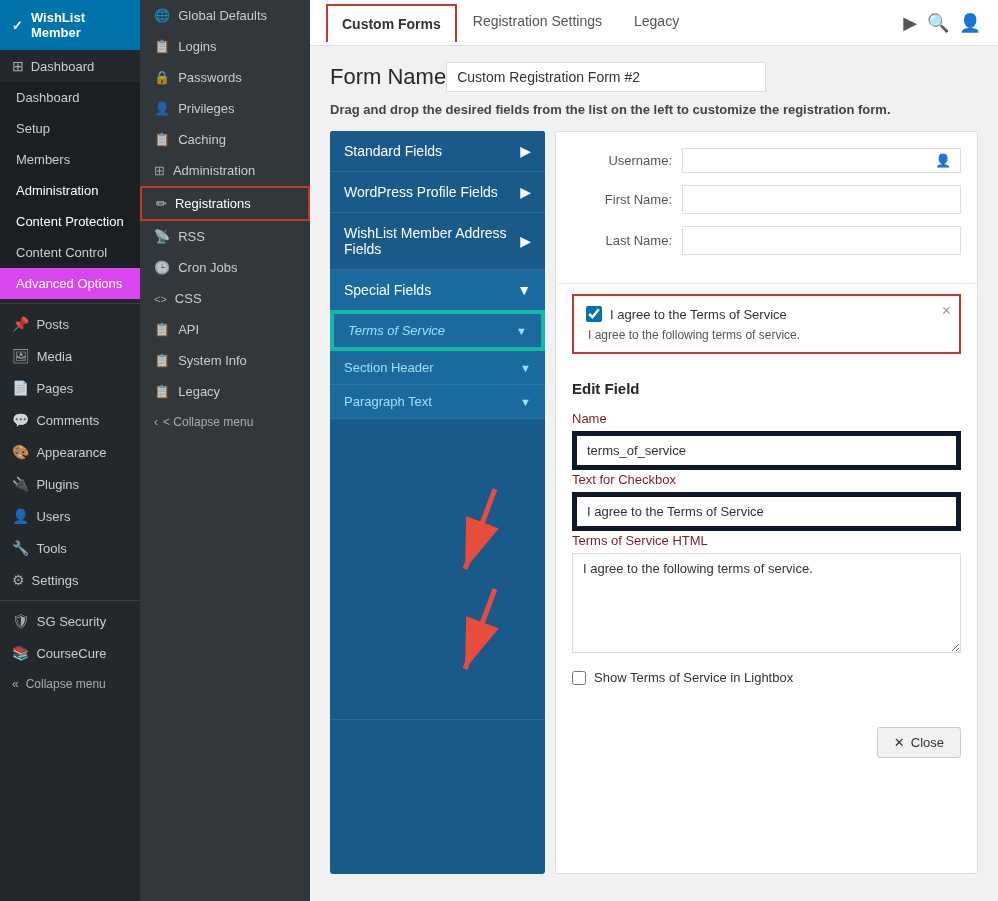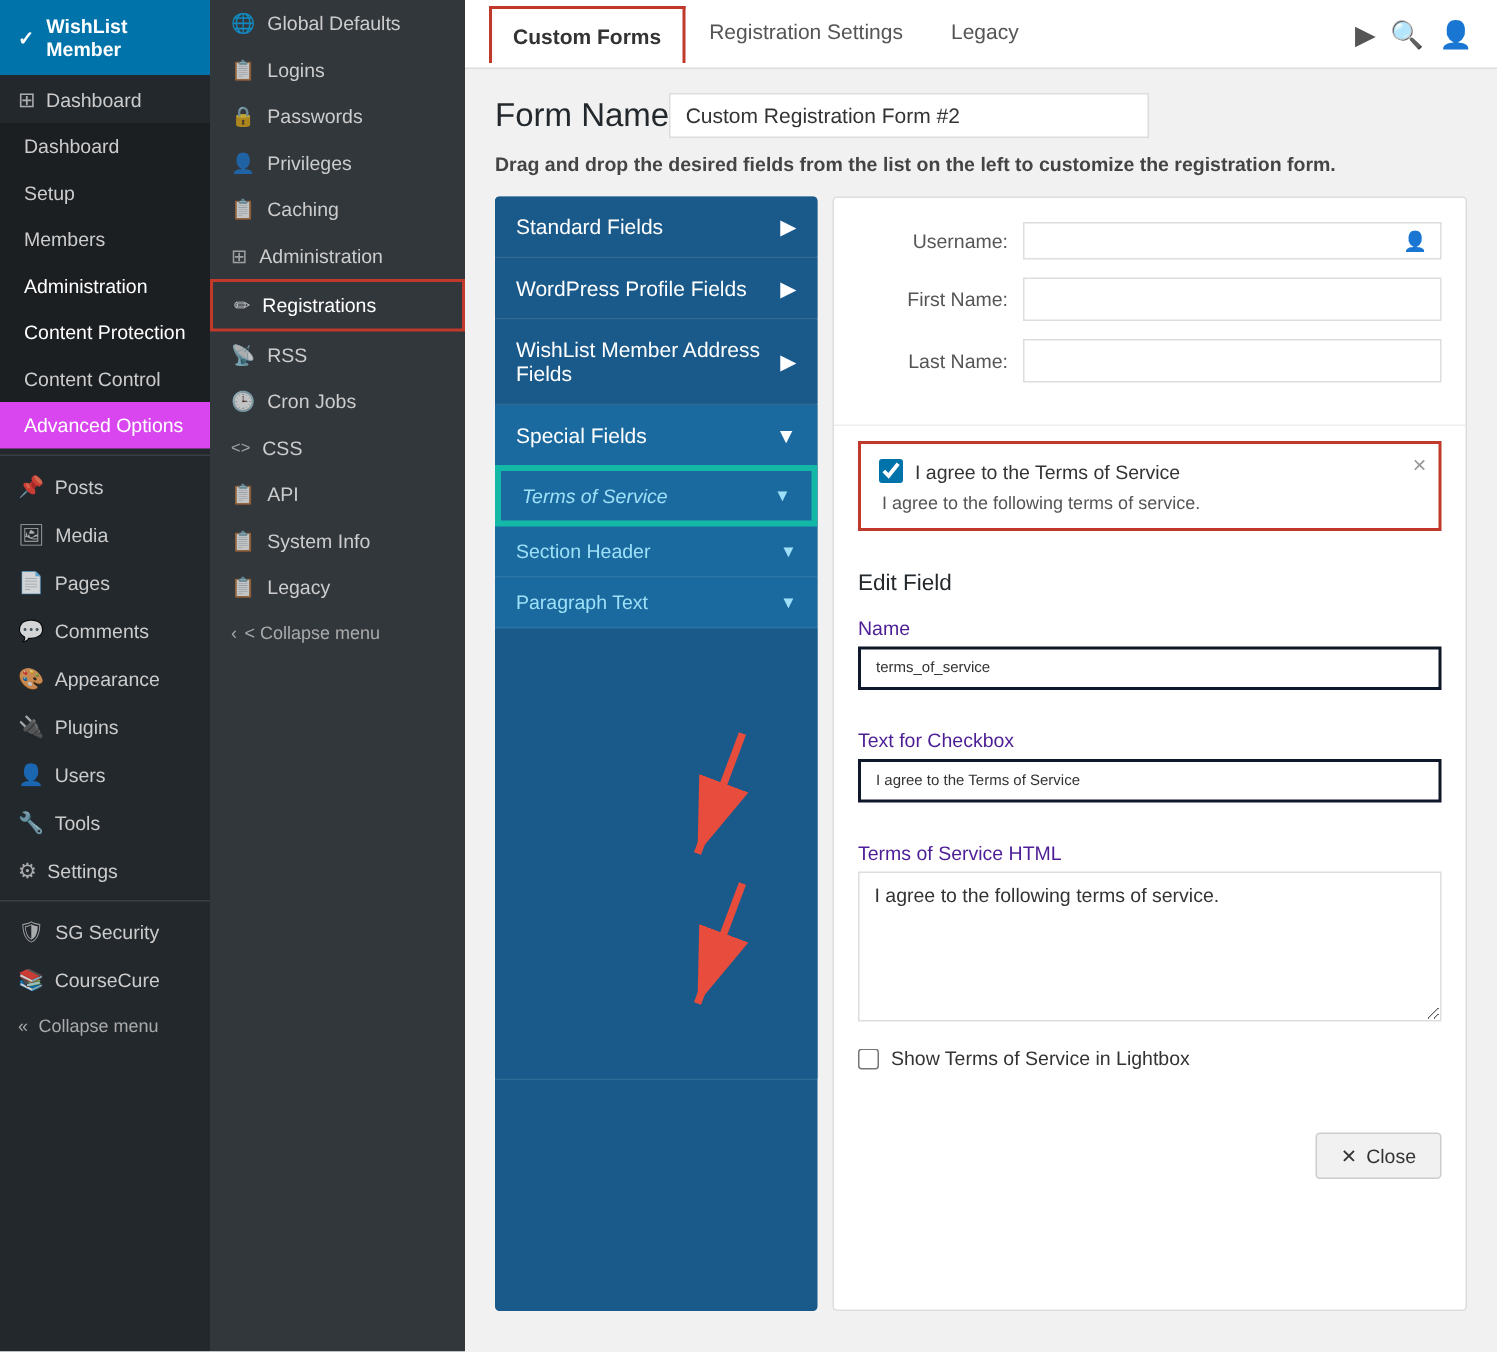--- a/index.html
+++ b/index.html
@@ -250,36 +250,36 @@
       cursor: pointer;
       font-size: 16px;
     }
 
     
     .edit-field-section {
       padding: 16px;
     }
     .edit-field-title {
       font-size: 15px;
-      font-weight: 400;
+      font-weight: 700;
       color: #23282d;
       margin-bottom: 14px;
     }
     .edit-field-label {
       font-size: 13px;
-      color: #4c1d95;
+      color: #7f1d1d;
       margin-bottom: 5px;
       display: block;
     }
     .edit-field-input {
       width: 100%;
-      border: 2px solid #0f172a;
+      border: 5px solid #0f172a;
       padding: 7px 10px;
-      font-size: 10px;
-      margin-bottom: 26px;
+      font-size: 13px;
+      margin-bottom: 2px;
       color: #333;
     }
     .edit-field-textarea {
       width: 100%;
       border: 1px solid #ddd;
       padding: 7px 10px;
       font-size: 13px;
       margin-bottom: 14px;
       color: #333;
       height: 100px;

